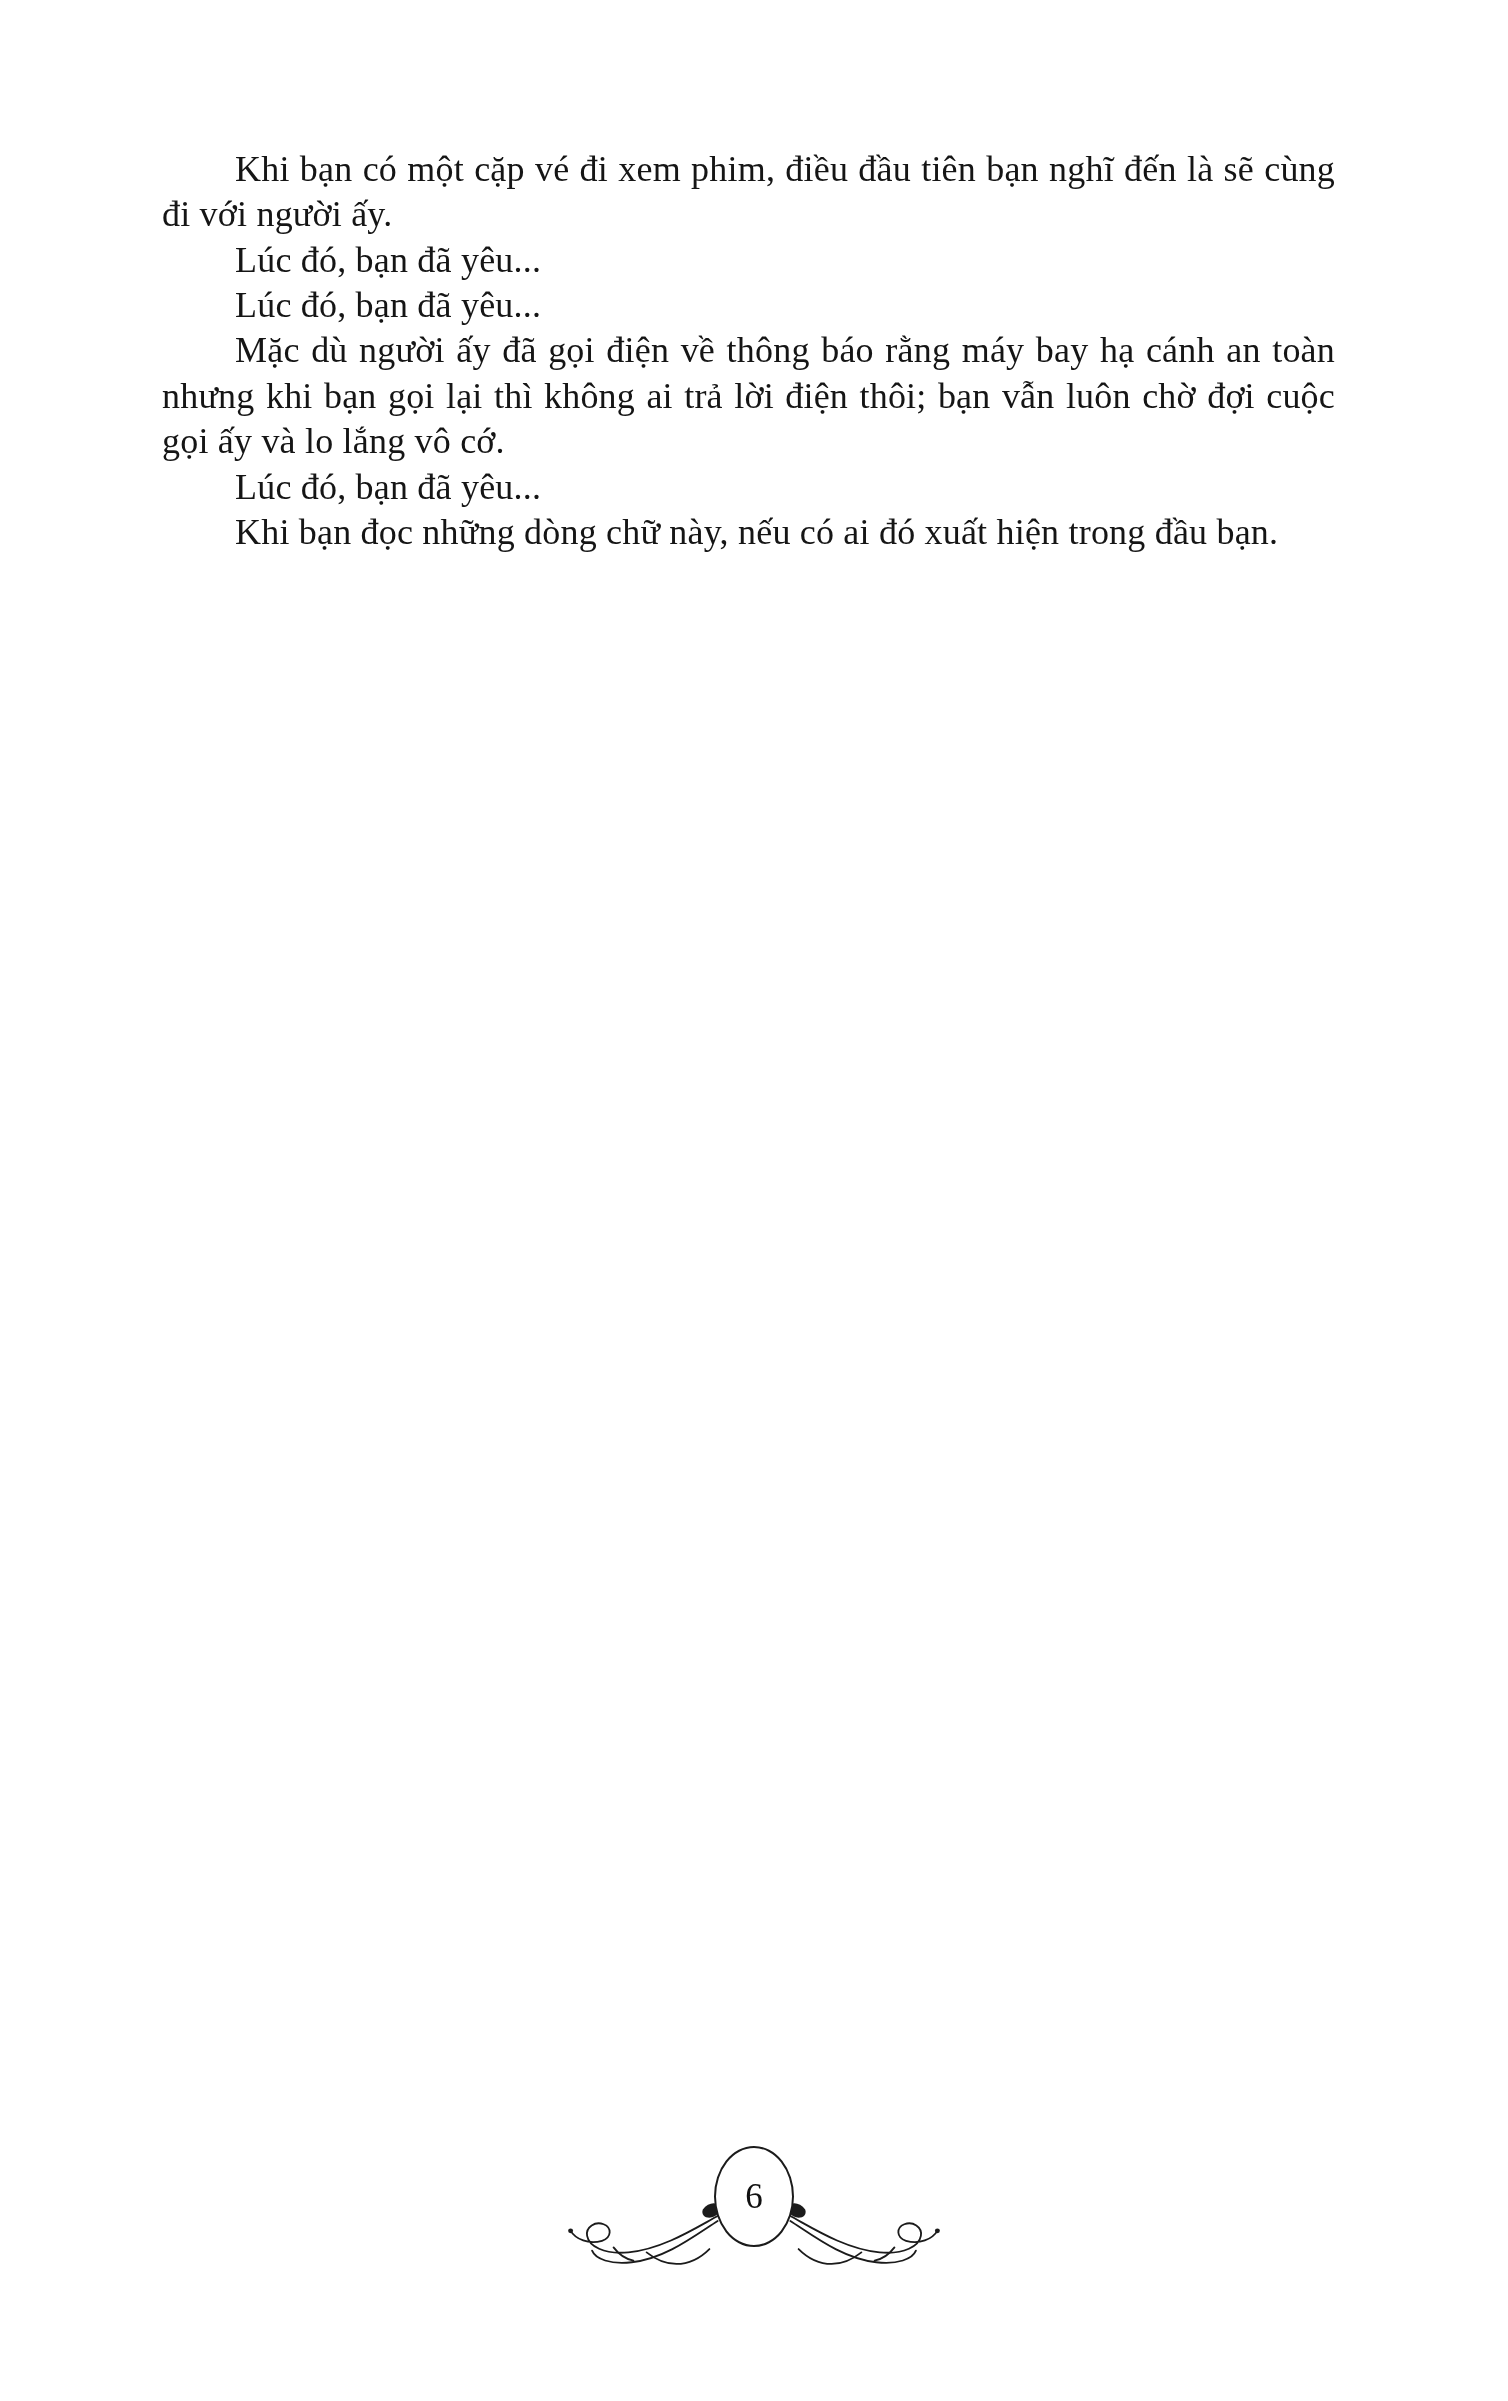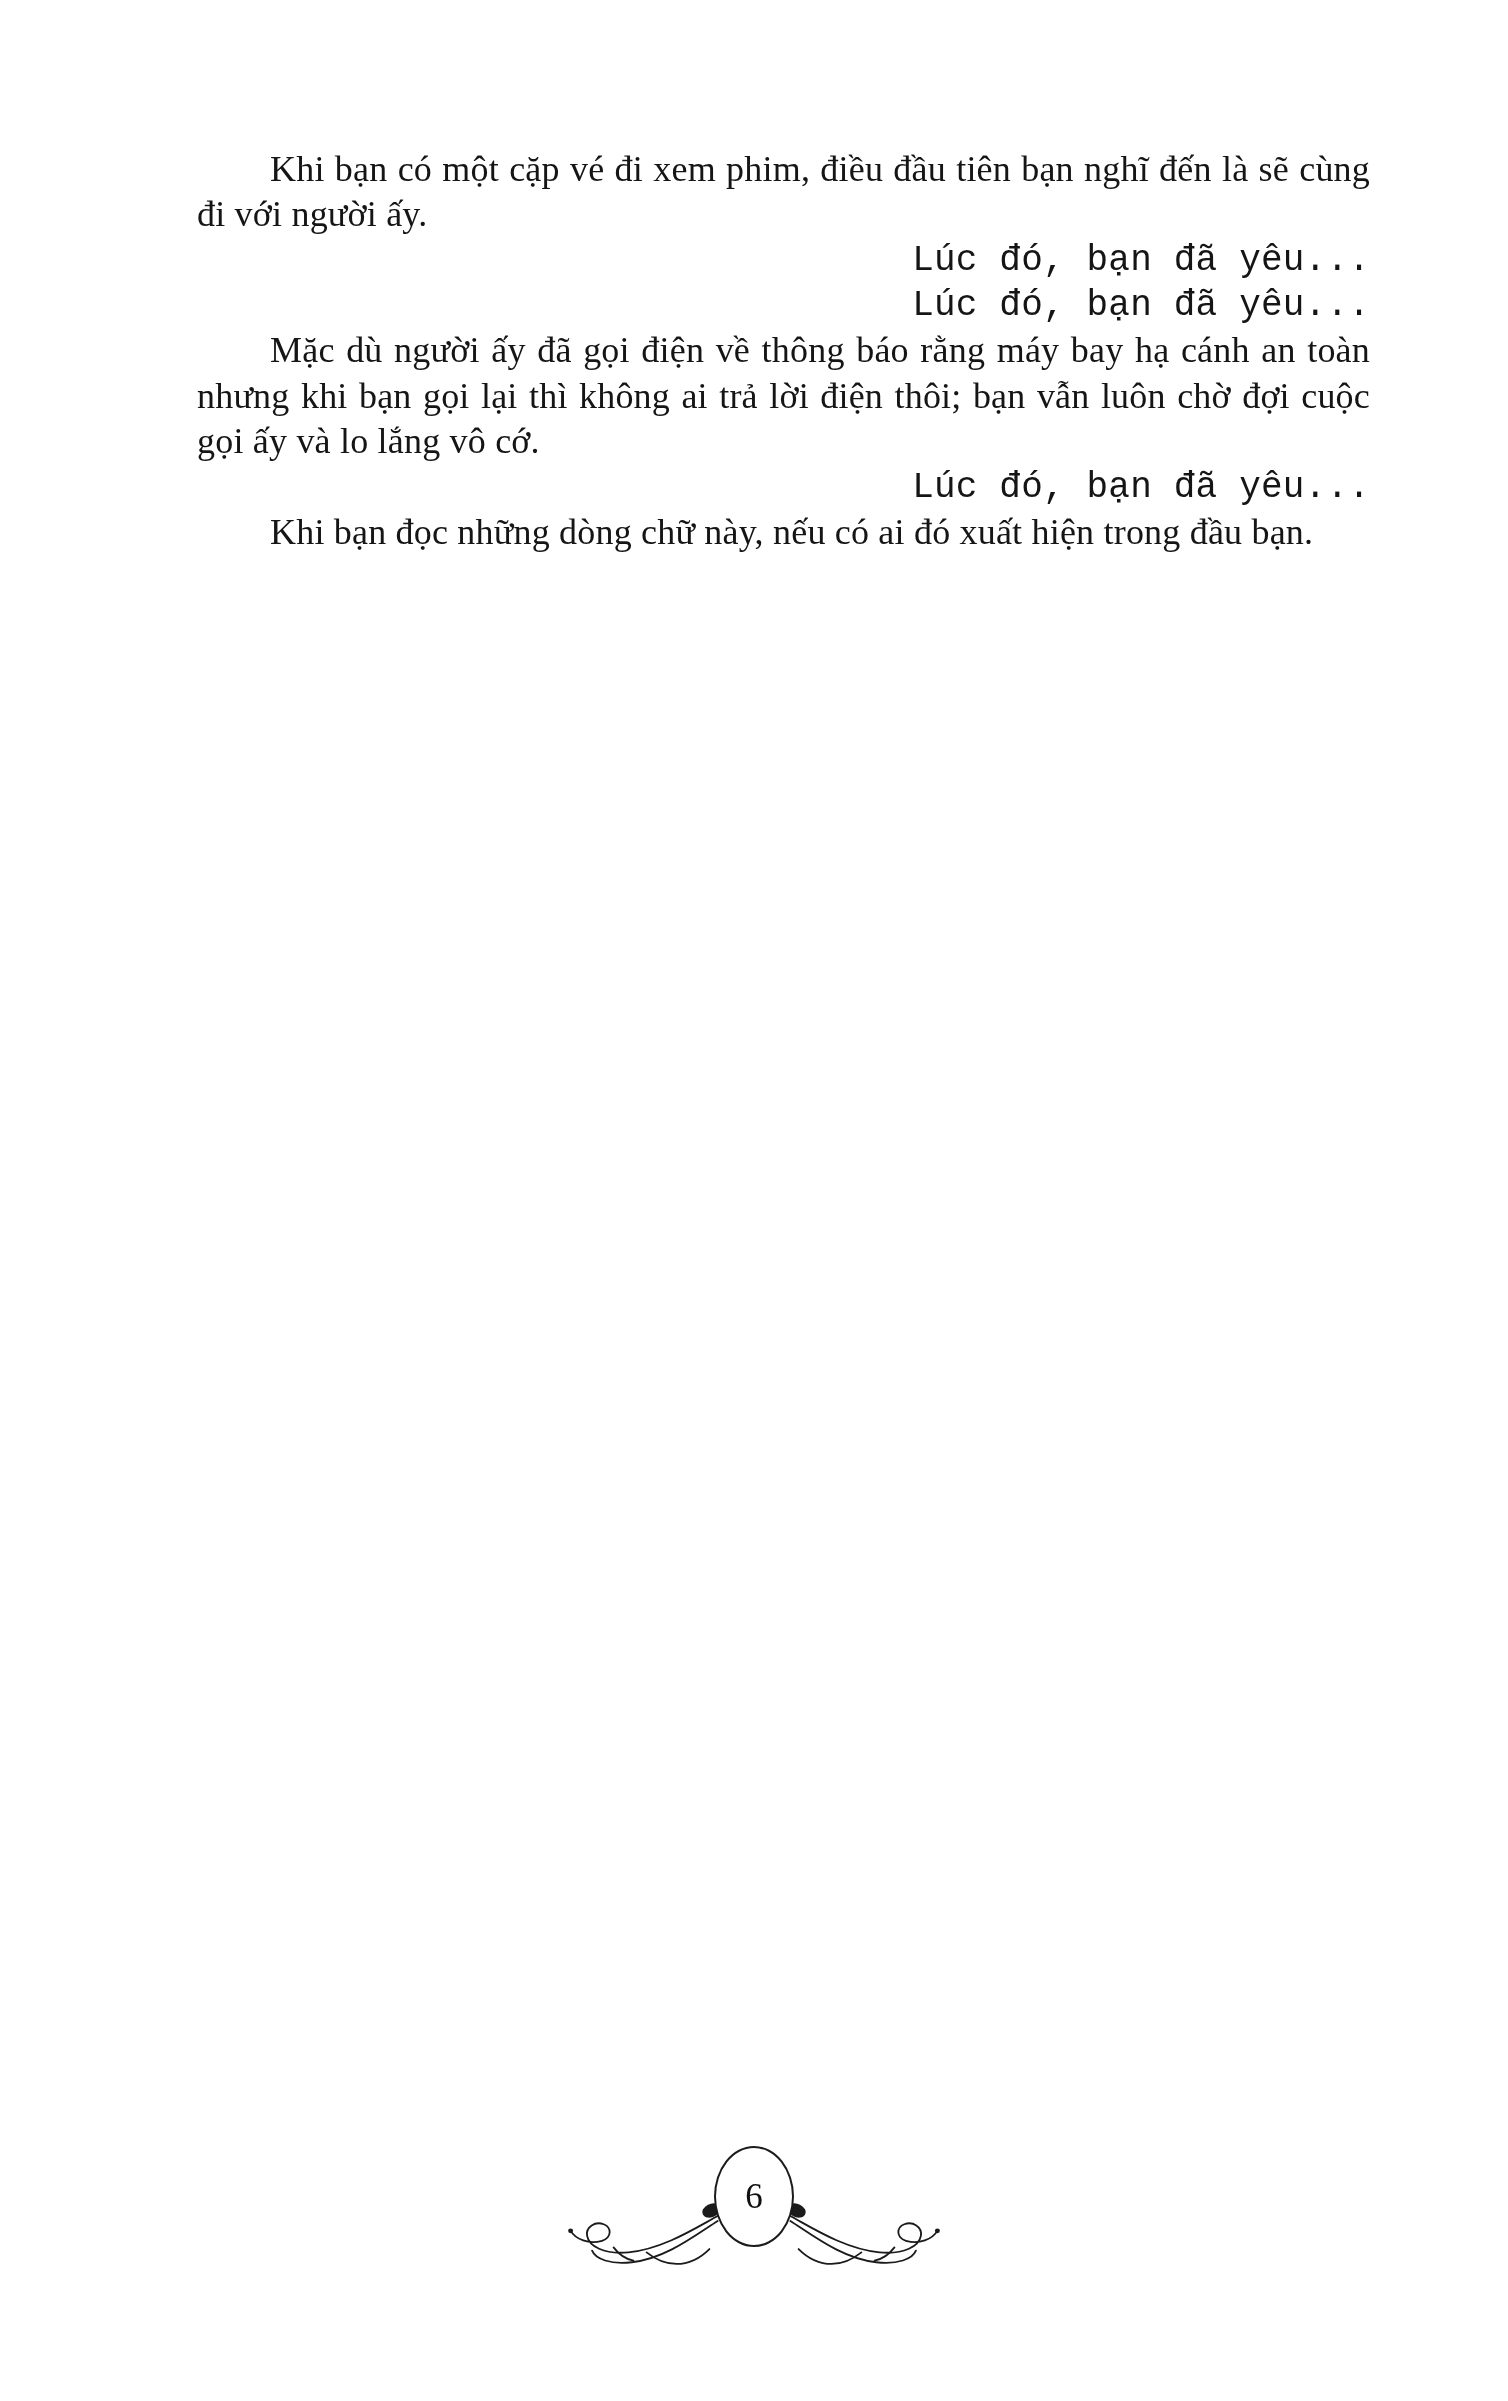--- a/index.html
+++ b/index.html
@@ -23,37 +23,35 @@
     width: 1508px;
     height: 2401px;
     background: #ffffff;
   }
 
   .text-block {
     position: absolute;
     left: 162px;
     top: 147px;
     width: 1173px;
-    margin-left: 35px;
   }
 
   p.para {
     margin: 0 0 0 0;
     font-size: 36px;
     line-height: 1.26;
     text-align: justify;
     text-indent: 73px;
     font-family: "Liberation Serif", "DejaVu Serif", serif;
     color: #151515;
     letter-spacing: 0.2px;
   }
 
   p.para.short {
-    text-align: right;
-    font-family: Liberation Mono, monospace;
+    text-align: left;
   }
 
   
   .footer-ornament {
     position: absolute;
     left: 0;
     top: 2123px;
     width: 1508px;
     height: 215px;
   }

